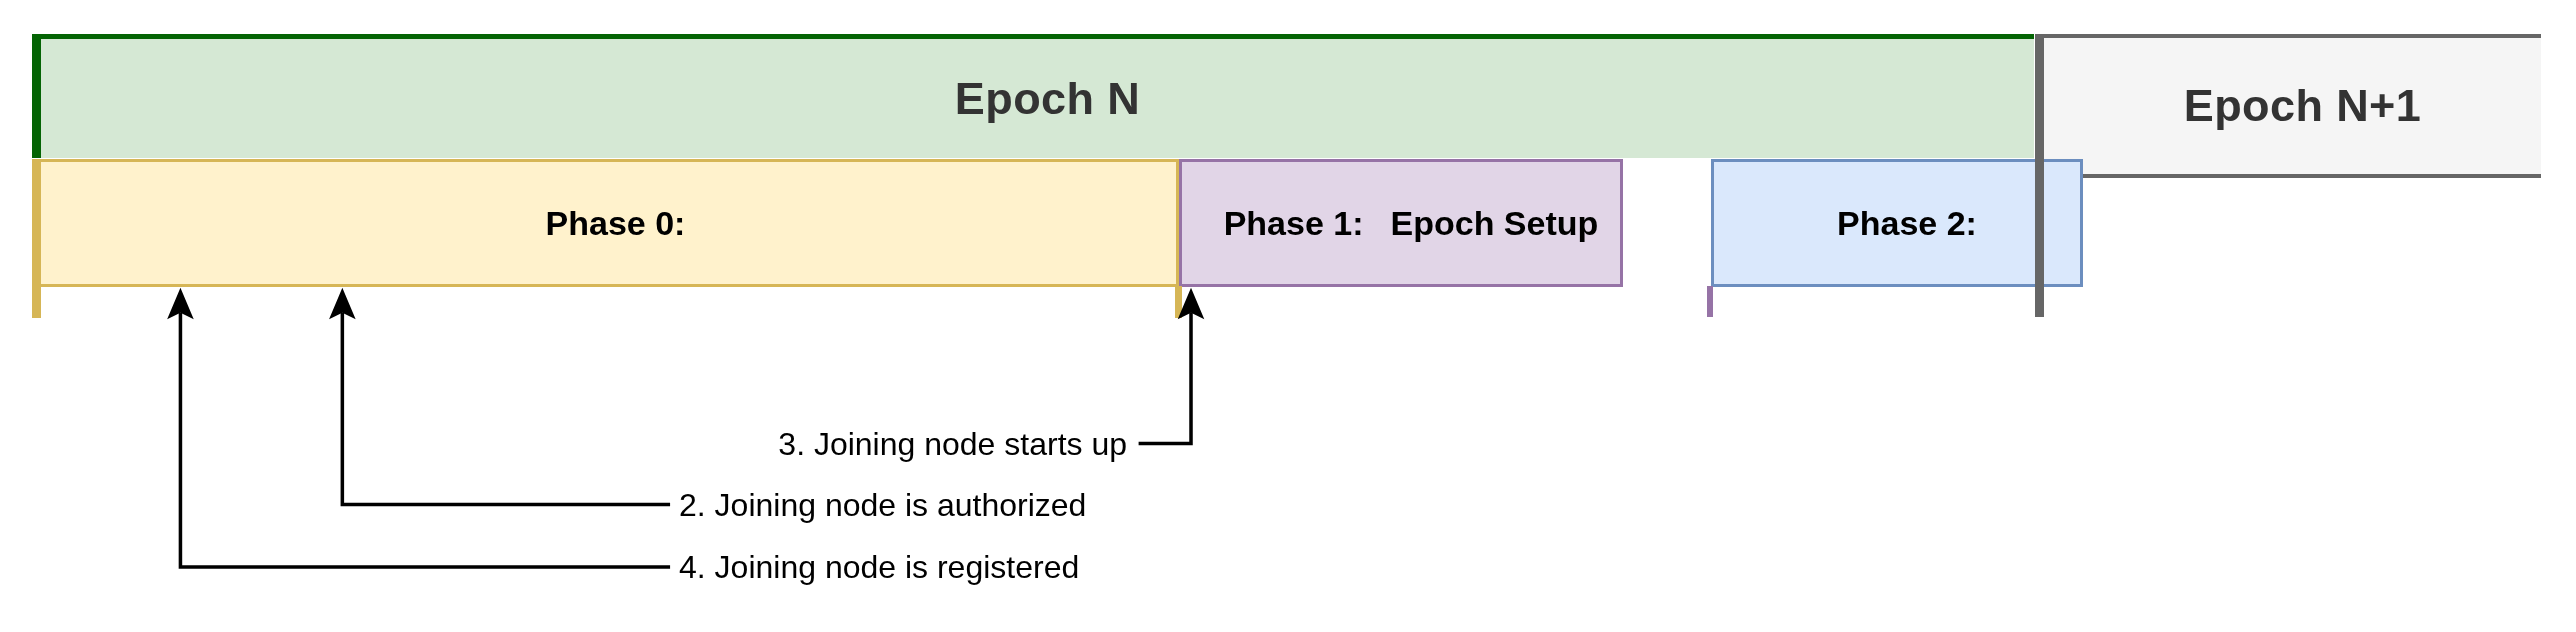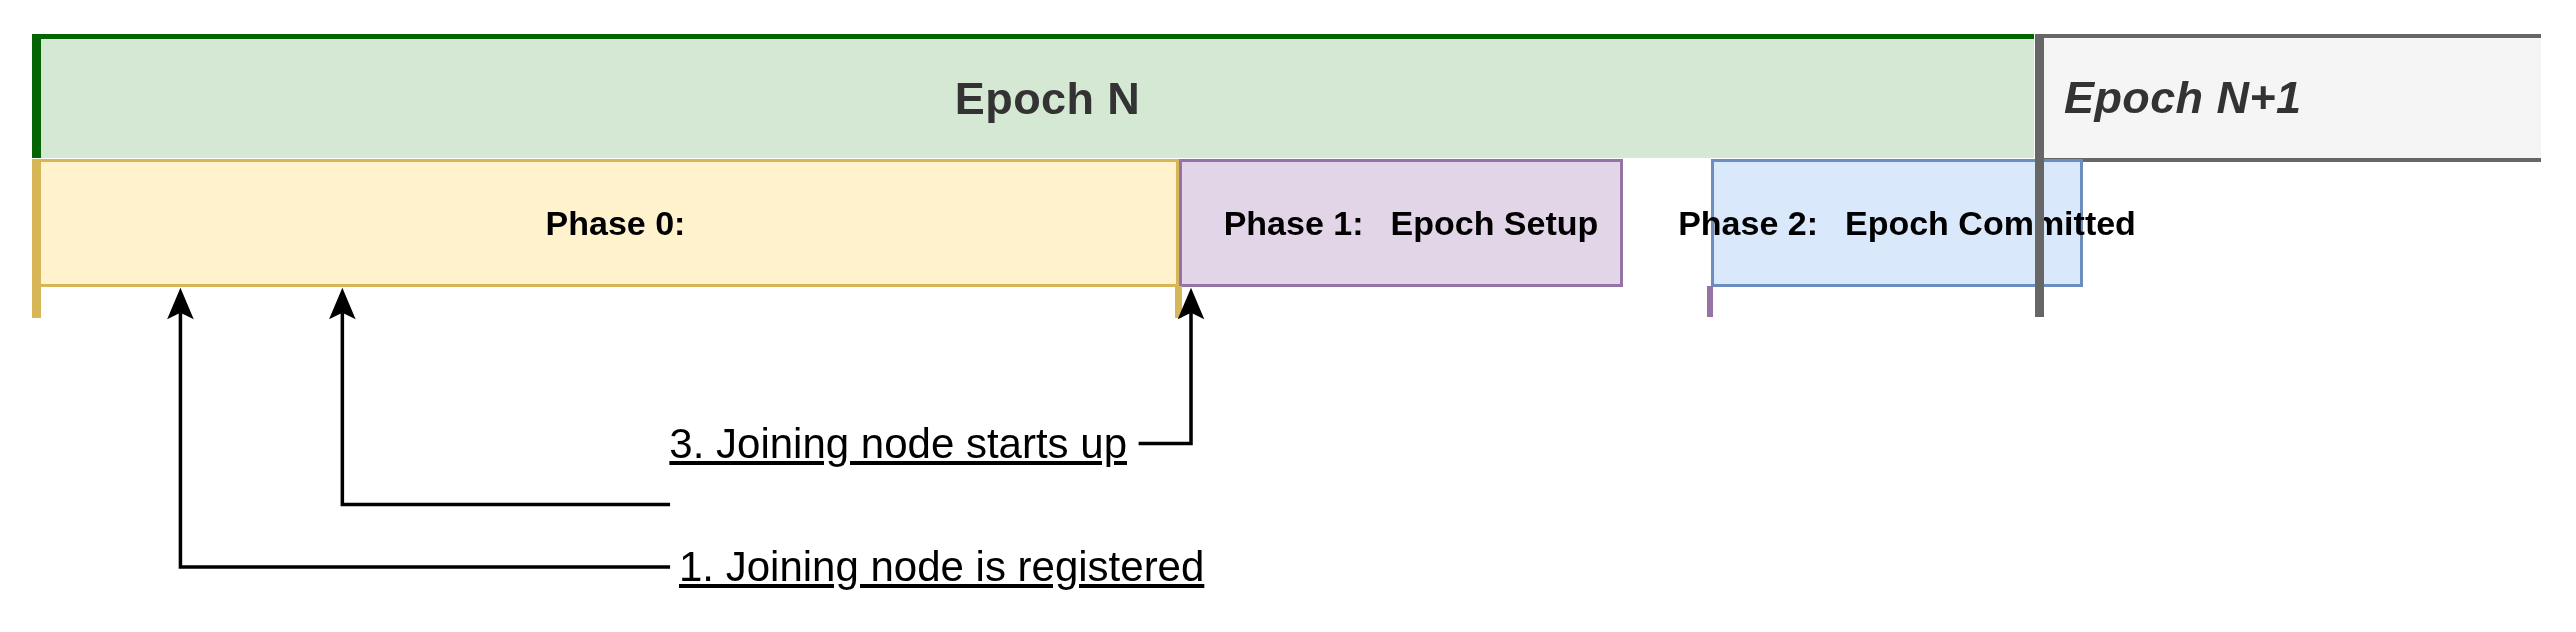--- a/index.html
+++ b/index.html
@@ -15,25 +15,25 @@
 
   
   .epoch-n-bar {
     left: 32px; top: 34px; width: 2002px; height: 124px;
     background: var(--green_fill);
     border-top: 5.5px solid var(--green_border);
     border-left: 9.4px solid var(--green_border);
     display: flex; align-items: center; justify-content: center;
   }
   .epoch-n1-bar {
-    left: 2044px; top: 34px; width: 497px; height: 128px;
+    left: 2044px; top: 34px; width: 497px; height: 144px;
     background: var(--gray_fill);
     border-top: 4.7px solid var(--gray_border);
     border-bottom: 4.7px solid var(--gray_border);
-    display: flex; align-items: center;  font-style: italic;
+    display: flex; align-items: center; justify-content: center;
   }
   .epoch-label {
     font-size: 45px; font-weight: bold; color: var(--epoch_text);
     white-space: nowrap; letter-spacing: 0.4px;
   }
 
   
   .phase-bar {
     top: 159px; height: 128px;
     display: flex; flex-direction: row;
@@ -52,22 +52,22 @@
   
   .tick { position: absolute; }
   .tick-left-yellow   { left: 32px;   top: 159px; width: 9.4px; height: 159px; background: var(--yellow_border); }
   .tick-p01-yellow    { left: 1175px; top: 286px; width: 7px;  height: 32px;  background: var(--yellow_border); }
   .tick-p12-purple    { left: 1707px; top: 286px; width: 6.3px;  height: 30.5px;  background: var(--purple_border); }
   .epoch-divider      { left: 2035px; top: 34px;  width: 9.4px; height: 283px; background: var(--gray_border); }
 
   
   .annotation-label {
     position: absolute;
-    font-size: 42px; color: var(--text);
-    white-space: nowrap; transform: translateY(-50%); text-decoration: underline;
+    font-size: 32px; color: var(--text);
+    white-space: nowrap; transform: translateY(-50%);
   }
   .anno-1 { left: 679px; top: 567px; }
   .anno-2 { left: 679px; top: 505px; }
   .anno-3 { right: 1449px; top: 444px; }
 
   svg.arrow-layer { position: absolute; left: 0; top: 0; width: 2576px; height: 632px; pointer-events: none; }
   .arrow-line { fill: none; stroke: #000000; stroke-width: 4.5; stroke-linejoin: miter; }
   .arrow-head { fill: #000000; stroke: none; }
 </style>
 </head>
@@ -87,21 +87,20 @@
     <span class="phase-line">Phase 0:</span>
   </div>
 
   <div class="abs phase-bar phase-1">
     <span class="phase-line">Phase 1:</span>
     <span class="phase-line">Epoch Setup</span>
   </div>
 
   <div class="abs phase-bar phase-2">
     <span class="phase-line">Phase 2:</span>
-    <span class="phase-line">Epoch Committed</span>
   </div>
 
   <div class="tick tick-left-yellow"></div>
   <div class="tick tick-p01-yellow"></div>
   <div class="tick tick-p12-purple"></div>
   <div class="tick epoch-divider"></div>
 
   <svg class="arrow-layer" viewBox="0 0 3292 808" xmlns="http://www.w3.org/2000/svg">
 
     <g>
@@ -114,16 +113,17 @@
       <polygon class="arrow-head" points="437,368 420,408 437,400 454,408"></polygon>
     </g>
 
     <g>
       <path class="arrow-line" d="M 1455 567 L 1522 567 L 1522 400"></path>
       <polygon class="arrow-head" points="1522,368 1505,408 1522,400 1539,408"></polygon>
     </g>
   </svg>
 
   <span class="annotation-label anno-3">3. Joining node starts up</span>
-  <span class="annotation-label anno-1">1. Joining node is registered</span>
+  <span class="annotation-label anno-2">2. Joining node is authorized</span>
+  <span class="annotation-label anno-1">4. Joining node is registered</span>
 
 </div>
 
 
 </body></html>

